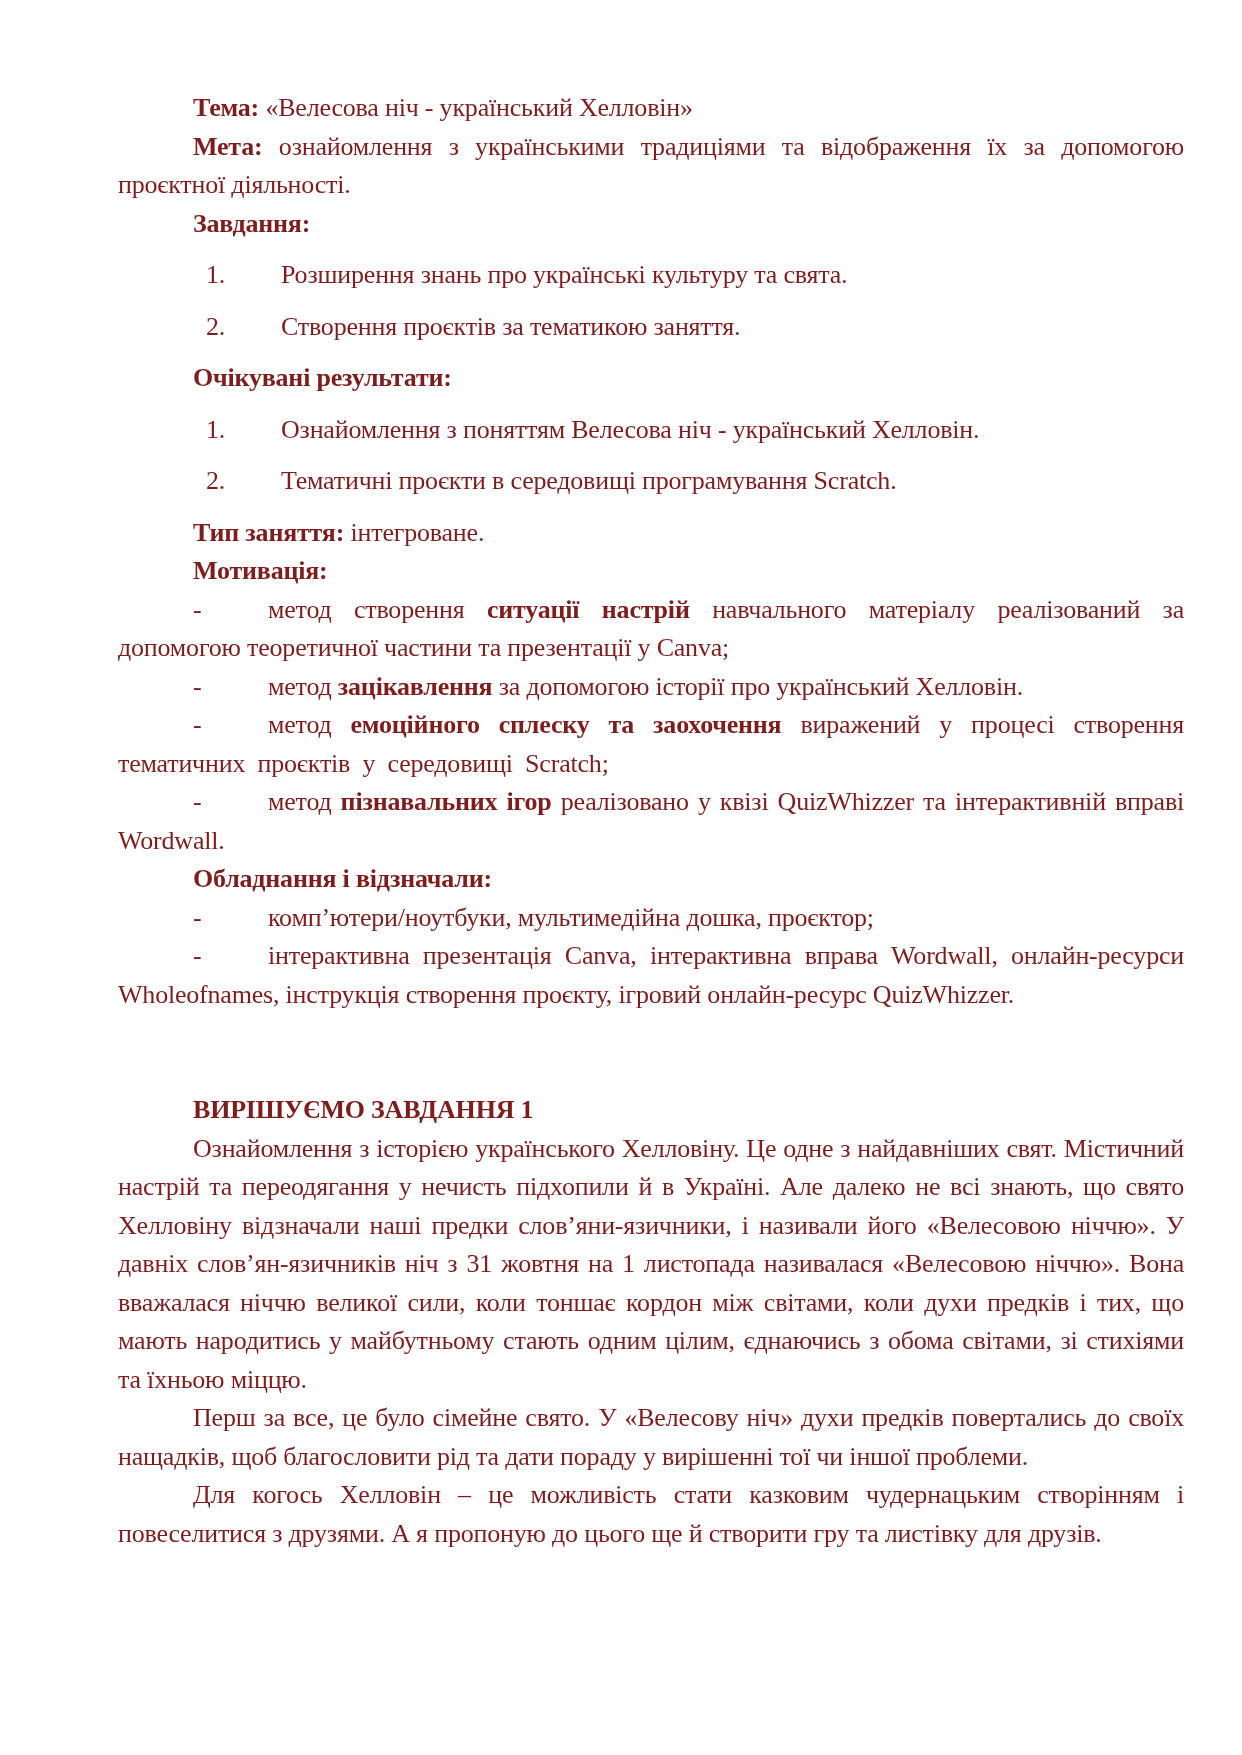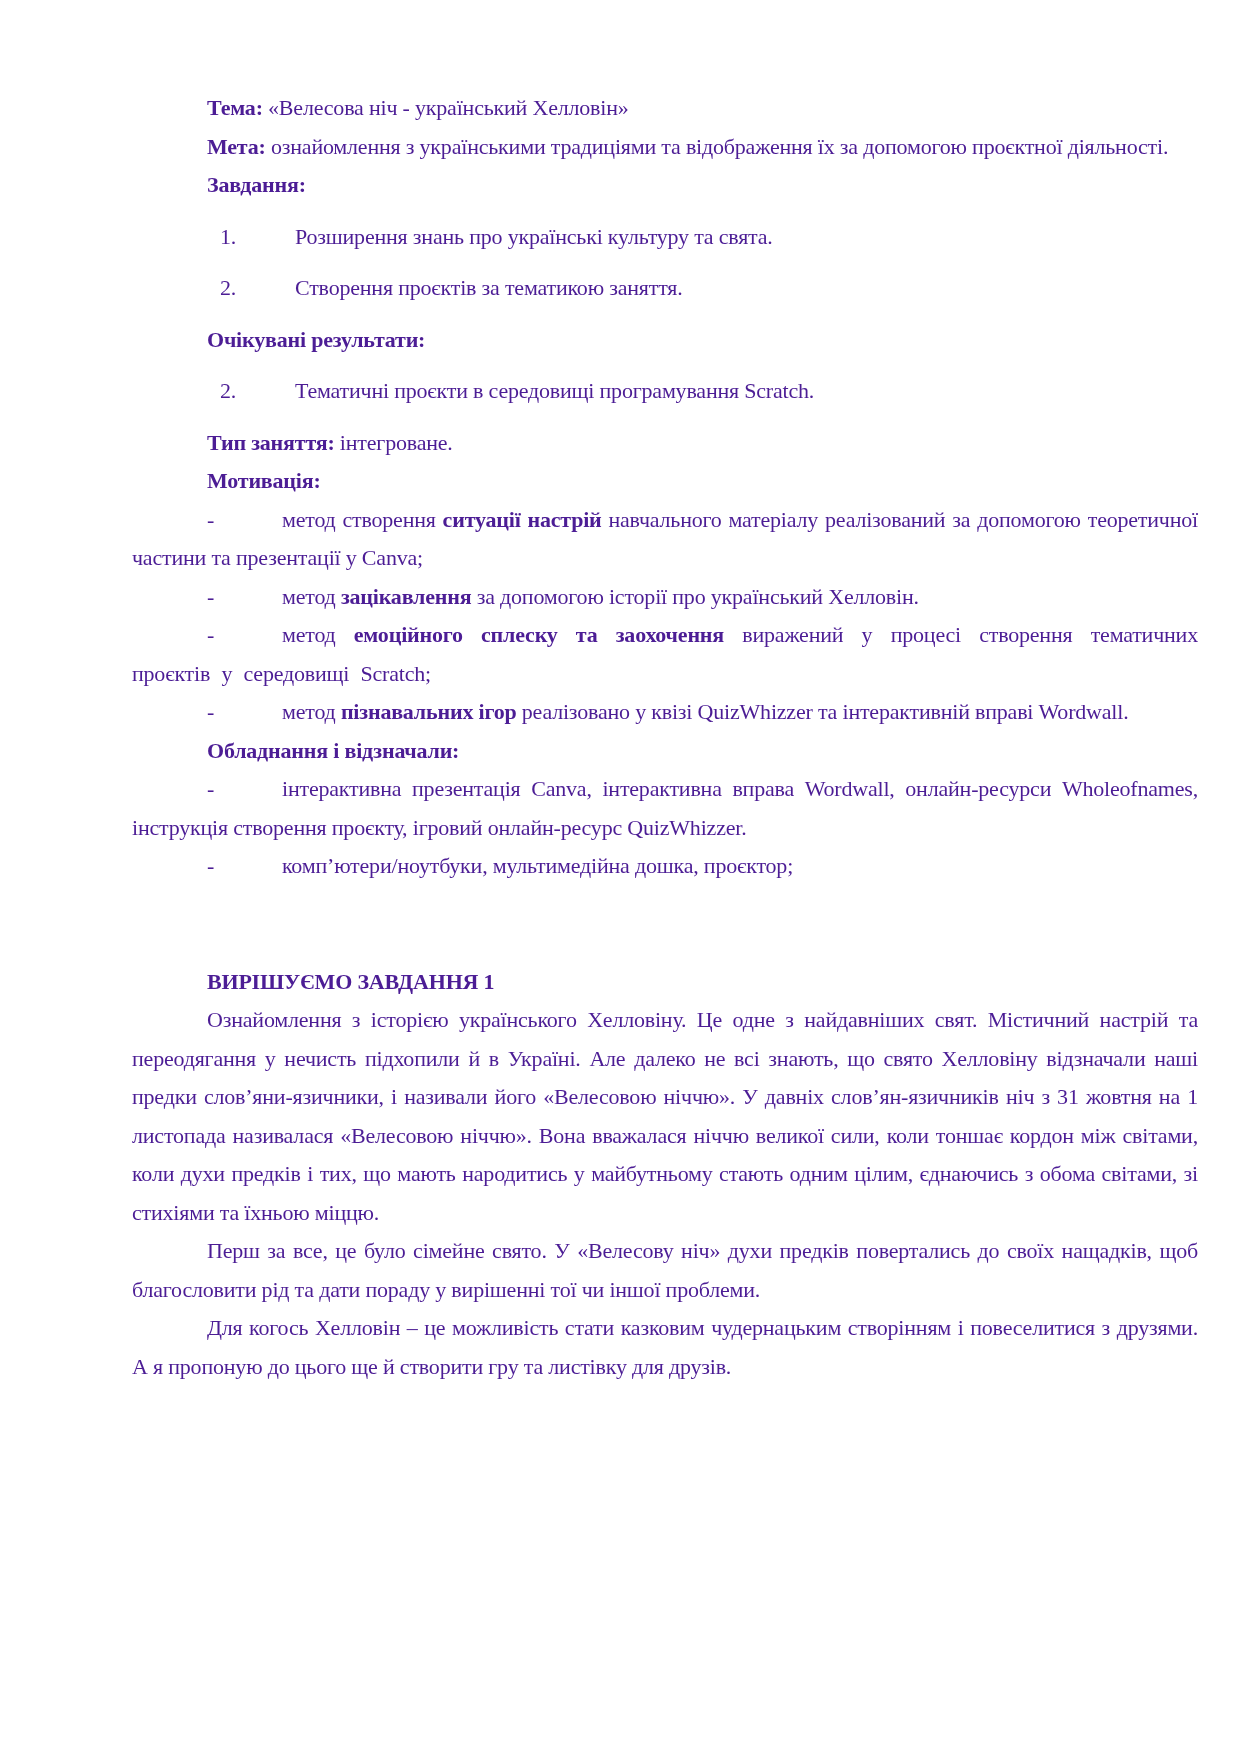--- a/index.html
+++ b/index.html
@@ -8,27 +8,27 @@
       background: #ffffff;
     }
     body {
       width: 1242px;
       height: 1755px;
       overflow: hidden;
       position: relative;
     }
     .page {
       position: absolute;
-      left: 132px;
+      left: 118px;
       top: 89px;
       width: 1066px;
       font-family: "Liberation Serif", serif;
-      font-size: 22px;
+      font-size: 26px;
       line-height: 38.5px;
-      color: #4c1d95;
+      color: #7f1d1d;
       letter-spacing: -0.2px;
     }
     .p {
       margin: 0;
       text-align: justify;
       text-align-last: left;
     }
     .indent { text-indent: 75px; }
     .b { font-weight: bold; }
     .list-row {
@@ -66,33 +66,34 @@
 
   <p class="p indent"><span class="b">Тема:</span><span> «Велесова ніч - український Хелловін»</span></p>
 
   <p class="p indent"><span class="b">Мета:</span><span> ознайомлення з українськими традиціями та відображення їх за допомогою проєктної діяльності.</span></p>
 
   <p class="p indent b">Завдання:</p>
   <p class="list-row"><span class="marker">1.</span><span>Розширення знань про українські культуру та свята.</span></p>
   <p class="list-row"><span class="marker">2.</span><span>Створення проєктів за тематикою заняття.</span></p>
 
   <p class="p indent b">Очікувані результати:</p>
+  <p class="list-row"><span class="marker">1.</span><span>Ознайомлення з поняттям Велесова ніч - український Хелловін.</span></p>
   <p class="list-row"><span class="marker">2.</span><span>Тематичні проєкти в середовищі програмування Scratch.</span></p>
 
   <p class="p indent"><span class="b">Тип заняття:</span><span> інтегроване.</span></p>
 
   <p class="p indent b">Мотивація:</p>
   <p class="dash-row"><span class="marker">-</span><span>метод створення </span><span class="b">ситуації настрій</span><span> навчального матеріалу реалізований за допомогою теоретичної частини та презентації у Canva;</span></p>
   <p class="dash-row"><span class="marker">-</span><span>метод </span><span class="b">зацікавлення</span><span> за допомогою історії про український Хелловін.</span></p>
   <p class="dash-row" style="word-spacing: 6px;"><span class="marker">-</span><span>метод </span><span class="b">емоційного сплеску та заохочення</span><span> виражений у процесі створення тематичних проєктів у середовищі Scratch;</span></p>
   <p class="dash-row"><span class="marker">-</span><span>метод </span><span class="b">пізнавальних ігор</span><span> реалізовано у квізі QuizWhizzer та інтерактивній вправі Wordwall.</span></p>
 
   <p class="p indent b">Обладнання і відзначали:</p>
+  <p class="dash-row"><span class="marker">-</span><span>комп’ютери/ноутбуки, мультимедійна дошка, проєктор;</span></p>
   <p class="dash-row"><span class="marker">-</span><span>інтерактивна презентація Canva, інтерактивна вправа Wordwall, онлайн-ресурси Wholeofnames, інструкція створення проєкту, ігровий онлайн-ресурс QuizWhizzer.</span></p>
-  <p class="dash-row"><span class="marker">-</span><span>комп’ютери/ноутбуки, мультимедійна дошка, проєктор;</span></p>
 
   <div class="spacer"></div>
   <div class="spacer"></div>
 
   <p class="p indent b">ВИРІШУЄМО ЗАВДАННЯ 1</p>
   <p class="p indent">Ознайомлення з історією українського Хелловіну. Це одне з найдавніших свят. Містичний настрій та переодягання у нечисть підхопили й в Україні. Але далеко не всі знають, що свято Хелловіну відзначали наші предки слов’яни-язичники, і називали його «Велесовою ніччю». У давніх слов’ян-язичників ніч з 31 жовтня на 1 листопада називалася «Велесовою ніччю». Вона вважалася ніччю великої сили, коли тоншає кордон між світами, коли духи предків і тих, що мають народитись у майбутньому стають одним цілим, єднаючись з обома світами, зі стихіями та їхньою міццю.</p>
   <p class="p indent">Перш за все, це було сімейне свято. У «Велесову ніч» духи предків повертались до своїх нащадків, щоб благословити рід та дати пораду у вирішенні тої чи іншої проблеми.</p>
   <p class="p indent">Для когось Хелловін – це можливість стати казковим чудернацьким створінням і повеселитися з друзями. А я пропоную до цього ще й створити гру та листівку для друзів.</p>
 
 </div>

